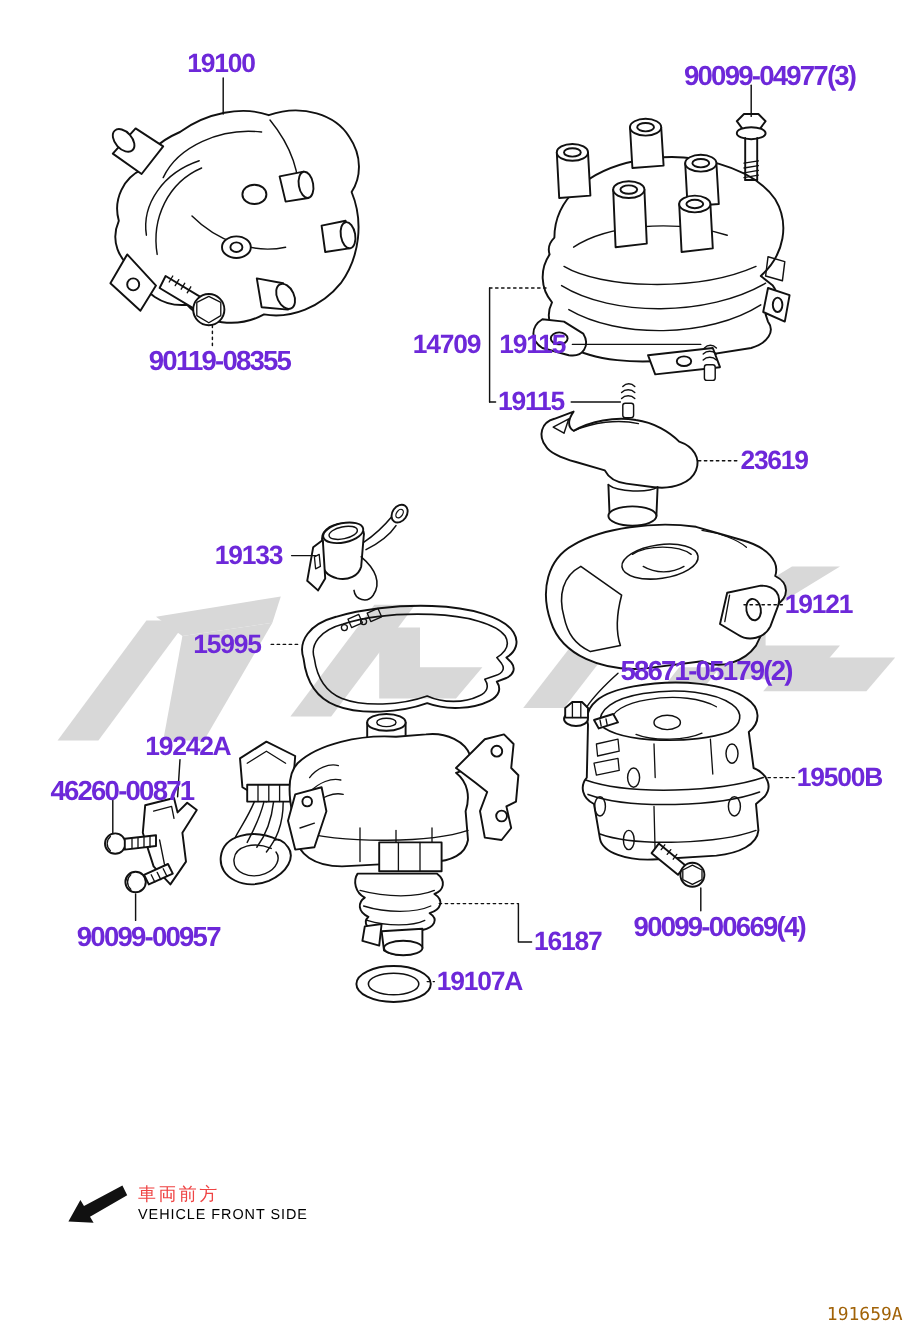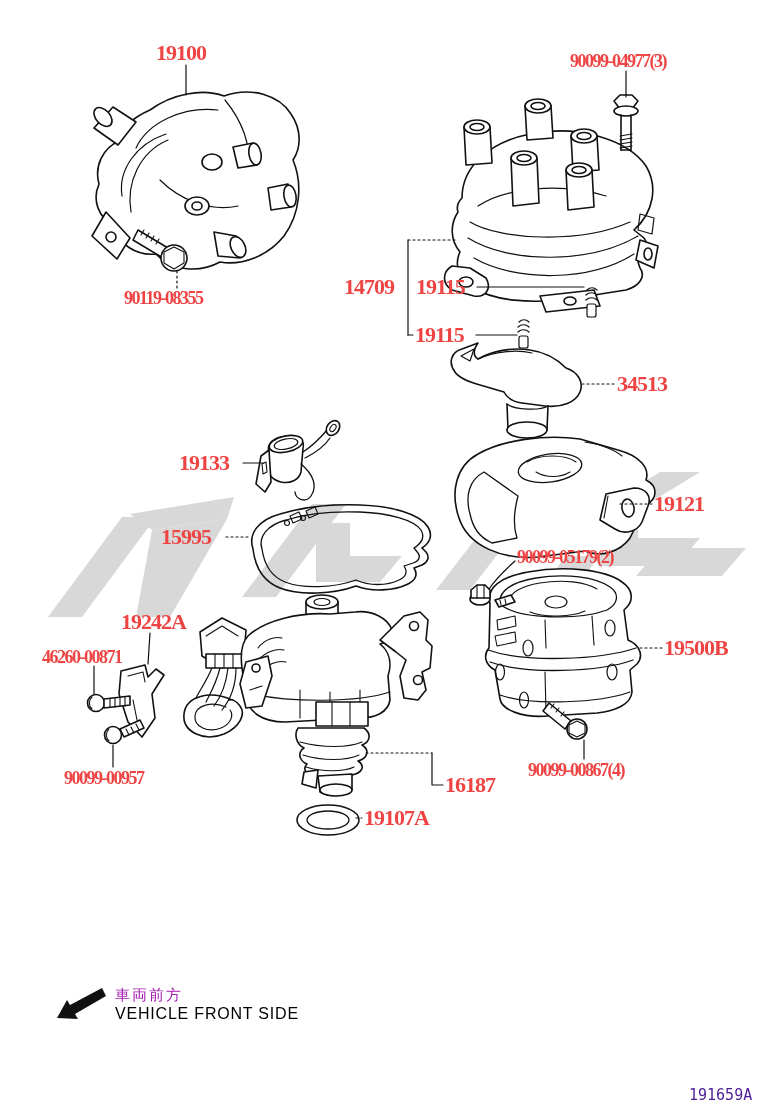--- a/index.html
+++ b/index.html
@@ -1,27 +1,27 @@
 <!DOCTYPE html>
 <html><head>
 <meta charset="utf-8">
 <style>
   html,body{margin:0;padding:0;background:#fff;}
   .page{position:relative;width:760px;height:1112px;background:#fff;overflow:hidden;
         font-family:"Liberation Sans",sans-serif;}
   .art{position:absolute;left:0;top:0;}
-  .callout{position:absolute;font-family:Liberation Serif, serif;
-           font-weight:700;color:#ef4444;line-height:1;white-space:nowrap;}
+  .callout{position:absolute;font-family:Liberation Sans, sans-serif;
+           font-weight:700;color:#6d28d9;line-height:1;white-space:nowrap;}
   .big{font-size:22px;letter-spacing:-1px;}
-  .small{font-size:18px;letter-spacing:-1.5px;}
+  .small{font-size:23px;letter-spacing:-1.5px;}
   .footer-jp{position:absolute;left:115px;top:986px;font-size:15px;letter-spacing:2px;
-             color:#a21caf;font-family:"Liberation Sans",sans-serif;}
-  .footer-en{position:absolute;left:115px;top:1005px;font-size:16px;letter-spacing:.8px;
+             color:#ef4444;font-family:"Liberation Sans",sans-serif;}
+  .footer-en{position:absolute;left:115px;top:1005px;font-size:12px;letter-spacing:.8px;
              color:#000;font-family:"Liberation Sans",sans-serif;}
-  .doc-code{position:absolute;left:689px;top:1086px;font-size:15px;color:#4c1d95;
+  .doc-code{position:absolute;left:689px;top:1086px;font-size:15px;color:#a16207;
             font-family:"DejaVu Sans Mono",monospace;}
 </style>
 </head>
 <body>
 
 <div class="page">
 
 <svg class="art" width="760" height="1112" viewBox="0 0 760 1112" xmlns="http://www.w3.org/2000/svg">
 
   <g fill="#d8d8d8" stroke="none">
@@ -331,29 +331,29 @@
     </g>
   </g>
 </svg>
 
   <div class="callout big" style="left:156px;top:42px">19100</div>
   <div class="callout small" style="left:570px;top:52px">90099-04977(3)</div>
   <div class="callout small" style="left:124px;top:289px">90119-08355</div>
   <div class="callout big" style="left:344px;top:276px">14709</div>
   <div class="callout big" style="left:416px;top:276px">19115</div>
   <div class="callout big" style="left:415px;top:324px">19115</div>
-  <div class="callout big" style="left:617px;top:373px">34513</div>
+  <div class="callout big" style="left:617px;top:373px">23619</div>
   <div class="callout big" style="left:179px;top:452px">19133</div>
   <div class="callout big" style="left:654px;top:493px">19121</div>
   <div class="callout big" style="left:161px;top:526px">15995</div>
-  <div class="callout small" style="left:517px;top:548px">90099-05179(2)</div>
+  <div class="callout small" style="left:517px;top:548px">58671-05179(2)</div>
   <div class="callout big" style="left:121px;top:611px">19242A</div>
   <div class="callout small" style="left:42px;top:648px">46260-00871</div>
   <div class="callout big" style="left:664px;top:637px">19500B</div>
   <div class="callout small" style="left:64px;top:769px">90099-00957</div>
-  <div class="callout small" style="left:528px;top:761px">90099-00867(4)</div>
+  <div class="callout small" style="left:528px;top:761px">90099-00669(4)</div>
   <div class="callout big" style="left:445px;top:774px">16187</div>
   <div class="callout big" style="left:364px;top:807px">19107A</div>
 
   <div class="footer-jp">車両前方</div>
   <div class="footer-en">VEHICLE FRONT SIDE</div>
   <div class="doc-code">191659A</div>
 </div>
 
 </body></html>

